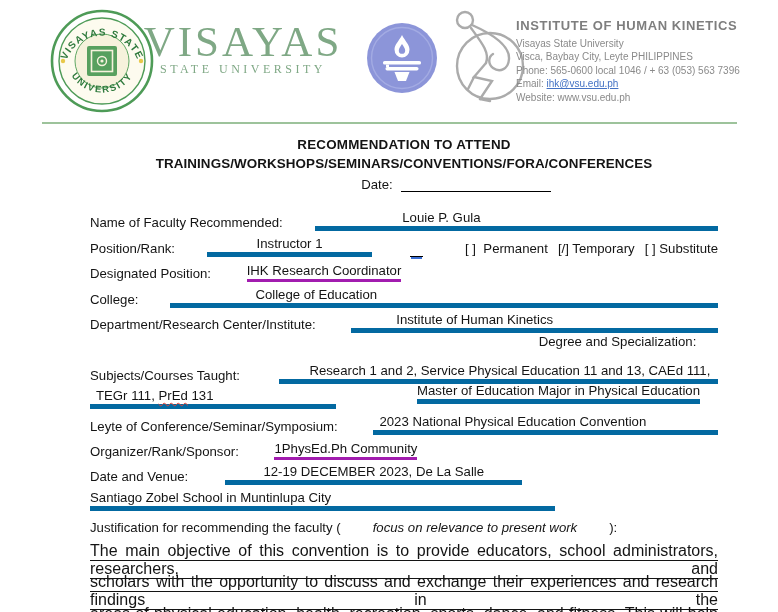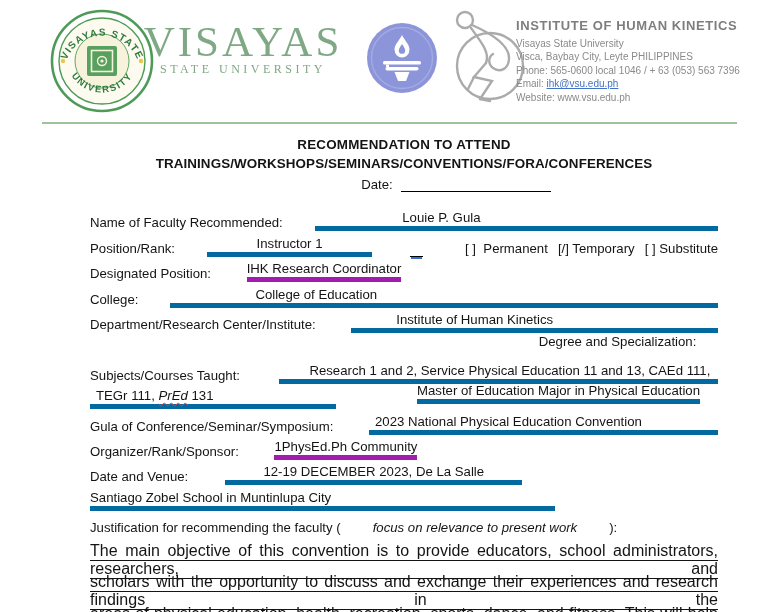--- a/index.html
+++ b/index.html
@@ -25,26 +25,26 @@
   .t2{font-size:13.4px;font-weight:bold;letter-spacing:.1px;margin-top:4px;}
   .daterow{margin-top:5px;transform:translateX(52px);display:flex;justify-content:center;align-items:flex-end;font-size:13.2px;}
   .dateblank{display:inline-block;width:150px;border-bottom:1px solid #000;height:15px;margin-left:8px;}
 
   
   .bodycol{position:absolute;left:90px;top:206px;width:628px;font-size:13.2px;}
   .line{height:25.4px;display:flex;align-items:flex-end;white-space:pre;gap:32px;}
   .line span{line-height:17px;}
   .blank{border-bottom:5px solid #0369a1;text-align:center;}
   .grow{flex:1;}
-  .ul{border-bottom:5px solid #a21caf;}
+  .ul{border-bottom:3px solid #a21caf;}
   .opts{flex:1;display:flex;justify-content:space-between;margin-left:9px;}
   .umark{display:inline-block;width:13px;height:3px;border-bottom:1px solid #000;
          box-shadow:0 3px 0 -1px #3B6FD4;margin:0 1px 0 6px;}
   .sq{text-decoration:underline;text-decoration-style:wavy;text-decoration-color:#E03C31;
-      text-decoration-thickness:1px;text-underline-offset:2px;text-decoration-skip-ink:none;font-style:italic;}
+      text-decoration-thickness:1px;text-underline-offset:2px;text-decoration-skip-ink:none;}
   .it{font-style:italic;}
   .jline{height:25.4px;padding-top:6px;text-align:justify;text-align-last:justify;
          text-decoration:underline;text-underline-offset:3.5px;text-decoration-thickness:1px;font-size:16px;}
 
   .padL85{text-align:left;padding-left:85px;}
   .padL30{text-align:left;padding-left:30px;}
   .padL6{text-align:left;padding-left:6px;}
   .padR150{padding-right:150px;}
   .padR120{padding-right:120px;}
 </style>
@@ -164,21 +164,21 @@
     <div class="line">
       <span>Subjects/Courses Taught:  </span>
       <span class="blank grow padL30"><span>Research 1 and 2, Service Physical Education 11 and 13, CAEd 111,</span></span>
     </div>
 
     <div class="line">
       <span class="blank padL6" style="width:240px;"><span>TEGr 111, </span><span class="sq">PrEd</span><span> 131</span></span>
     </div>
 
     <div class="line">
-      <span>Gula of Conference/Seminar/Symposium: </span>
+      <span>Leyte of Conference/Seminar/Symposium: </span>
       <span class="blank grow padL6"><span>2023 National Physical Education Convention</span></span>
     </div>
 
     <div class="line">
       <span>Organizer/Rank/Sponsor: </span>
       <span class="ul">1PhysEd.Ph Community</span>
     </div>
 
     <div class="line">
       <span>Date and Venue:</span>

